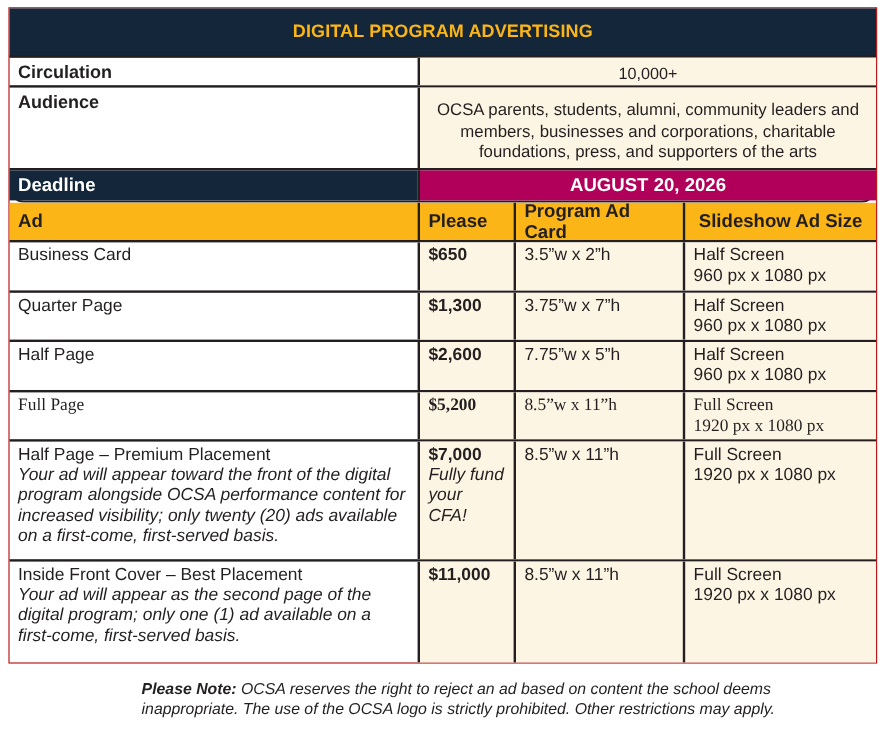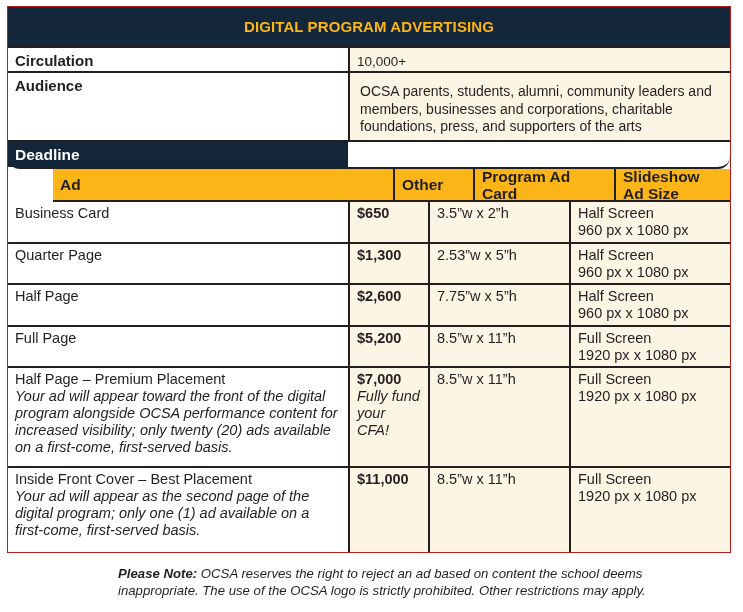--- a/index.html
+++ b/index.html
@@ -13,21 +13,21 @@
   .bl { border-left: 2px solid #231f20; }
   .c-ad { width: 340px; }
   .c-price { width: 80px; }
   .c-prog { width: 141px; }
   .c-slide { flex: 1; }
   .c-right { flex: 1; }
   .cream { background: #fdf5e3; }
   .title-row { background: #13263a; height: 41px; justify-content: center; align-items: center; }
   .title { color: #fbb516; font-weight: bold; font-size: 15px; letter-spacing: 0.1px; }
   .label { font-weight: bold; font-size: 15px; }
-  .center { }
+  .center { text-align: center; }
   .deadline-row { height: 27px; border-radius: 12px; }
   .navy { background: #13263a; color: #fff; }
   .magenta { background: #b0005a; color: #fff; }
   .gold { background: #fbb516; color: #231f20; }
   .hdr { font-weight: bold; font-size: 15.5px; display: flex; align-items: center; }
   .hdr.center { justify-content: center; }
   .bold { font-weight: bold; }
   .ital { font-style: italic; }
   .note { position: absolute; left: 74px; top: 565px; width: 600px;
           font-size: 13.2px; line-height: 17px; font-style: italic; color: #231f20; margin-left: 44px; }
@@ -47,25 +47,26 @@
     <div class="cell c-right cream bl center" style="padding-top:5px;font-size:13.5px;">10,000+</div>
   </div>
 
   <div class="row" style="height:69px;">
     <div class="cell c-ad label" style="padding-top:4px;">Audience</div>
     <div class="cell c-right cream bl center" style="padding:10px 10px 2px;font-size:14px;line-height:17.5px;">OCSA parents, students, alumni, community leaders and members, businesses and corporations, charitable foundations, press, and supporters of the arts</div>
   </div>
 
   <div class="row deadline-row">
     <div class="cell c-ad navy hdr">Deadline</div>
+    <div class="cell c-right magenta bl hdr center">AUGUST 20, 2026</div>
   </div>
 
-  <div class="row" style="height:33px;margin-left:45px;">
+  <div class="row" style="height:33px;">
     <div class="cell c-ad gold hdr">Ad</div>
-    <div class="cell c-price gold bl hdr">Other</div>
+    <div class="cell c-price gold bl hdr">Please</div>
     <div class="cell c-prog gold bl hdr">Program Ad Card</div>
     <div class="cell c-slide gold bl hdr center">Slideshow Ad Size</div>
   </div>
 
   <div class="row" style="height:42px;">
     <div class="cell c-ad">
       <div>Business Card</div>
     </div>
     <div class="cell c-price cream bl bold">$650</div>
     <div class="cell c-prog cream bl">3.5”w x 2”h</div>
@@ -73,40 +74,40 @@
       <div>Half Screen</div>
       <div>960 px x 1080 px</div>
     </div>
   </div>
 
   <div class="row" style="height:41px;">
     <div class="cell c-ad">
       <div>Quarter Page</div>
     </div>
     <div class="cell c-price cream bl bold">$1,300</div>
-    <div class="cell c-prog cream bl">2.53”w x 5”h</div>
+    <div class="cell c-prog cream bl">3.75”w x 7”h</div>
     <div class="cell c-slide cream bl">
       <div>Half Screen</div>
       <div>960 px x 1080 px</div>
     </div>
   </div>
 
   <div class="row" style="height:42px;">
     <div class="cell c-ad">
       <div>Half Page</div>
     </div>
     <div class="cell c-price cream bl bold">$2,600</div>
     <div class="cell c-prog cream bl">7.75”w x 5”h</div>
     <div class="cell c-slide cream bl">
       <div>Half Screen</div>
       <div>960 px x 1080 px</div>
     </div>
   </div>
 
-  <div class="row" style="height:41px;">
+  <div class="row" style="height:41px;font-family:Liberation Serif, serif;">
     <div class="cell c-ad">
       <div>Full Page</div>
     </div>
     <div class="cell c-price cream bl bold">$5,200</div>
     <div class="cell c-prog cream bl">8.5”w x 11”h</div>
     <div class="cell c-slide cream bl">
       <div>Full Screen</div>
       <div>1920 px x 1080 px</div>
     </div>
   </div>

